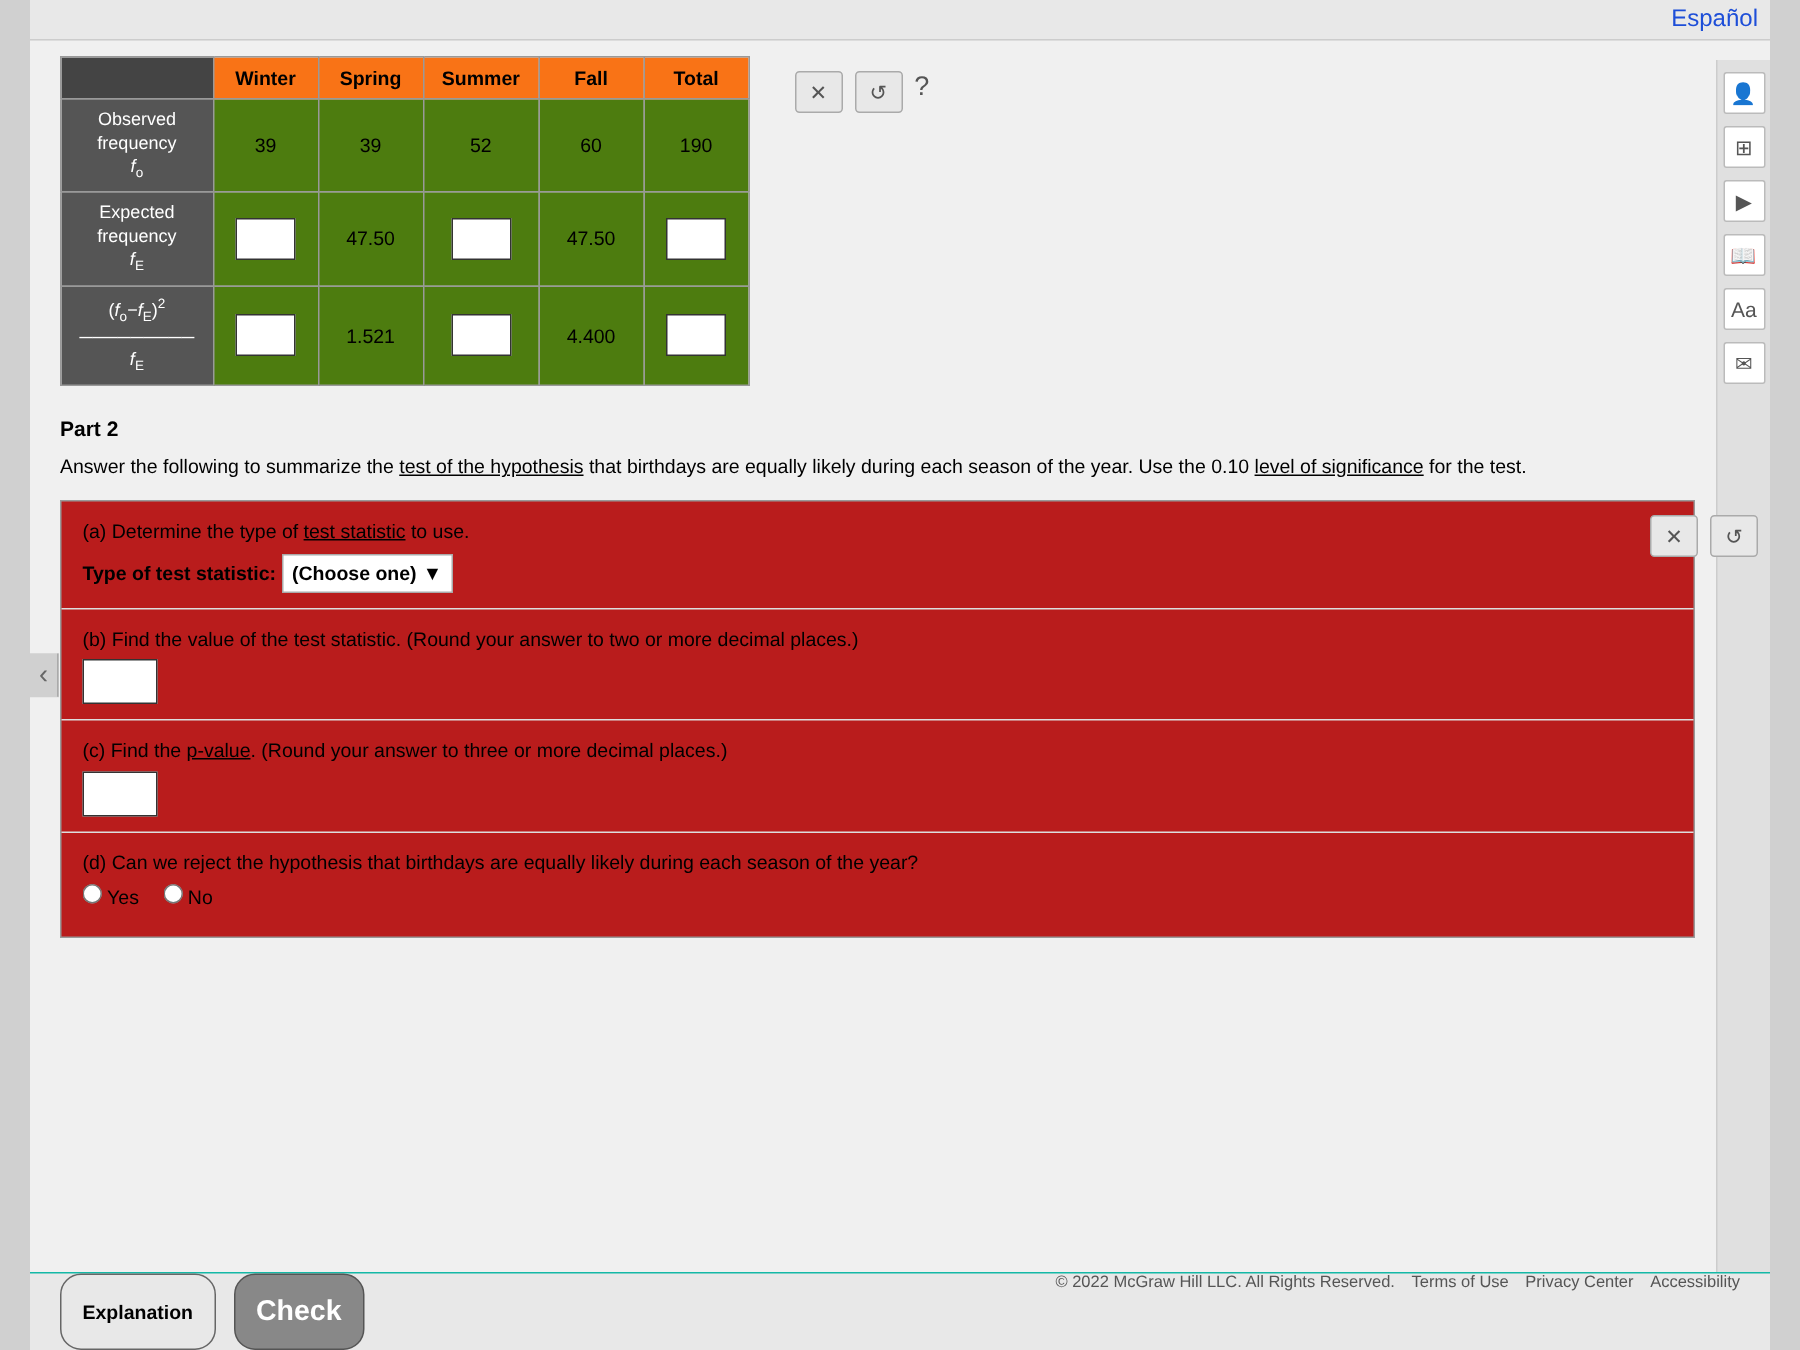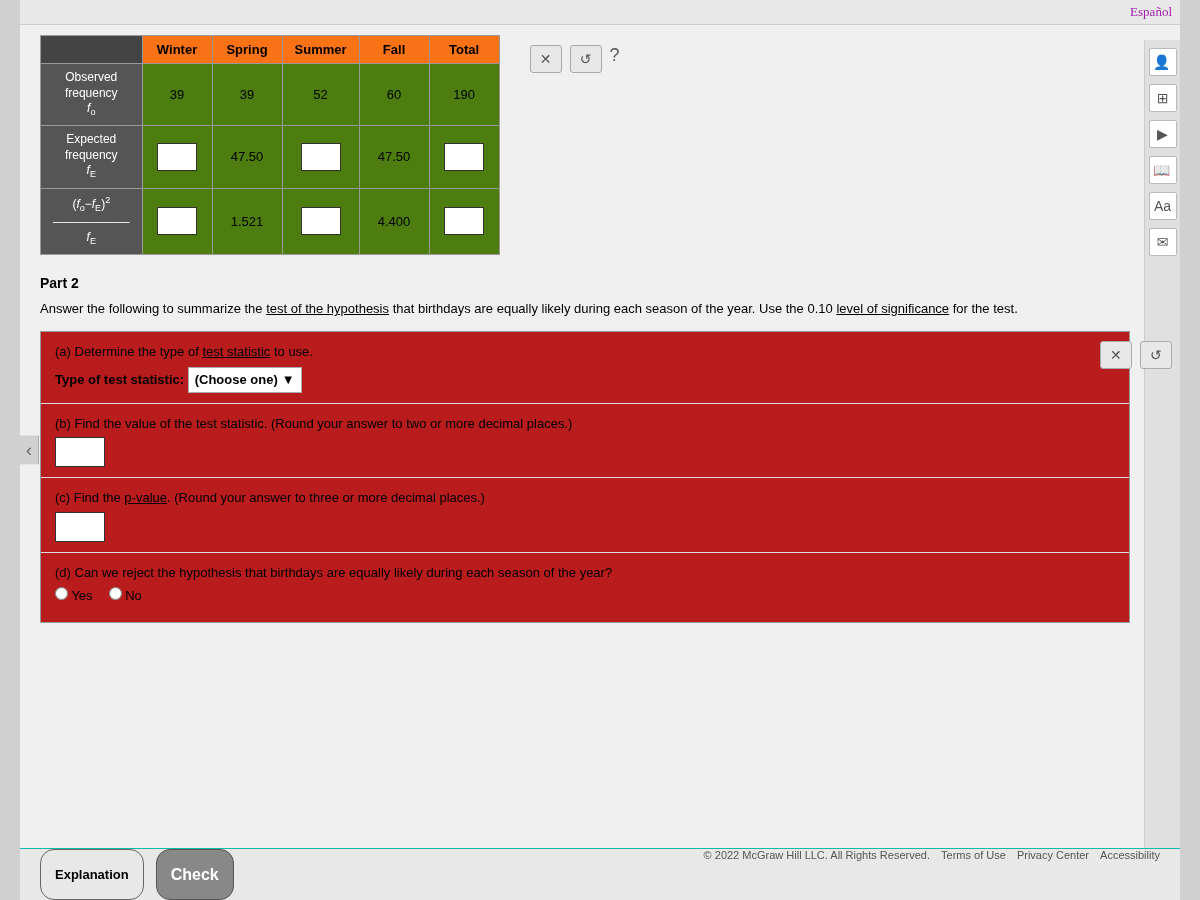--- a/index.html
+++ b/index.html
@@ -26,26 +26,25 @@
     .top-bar {
       display: flex;
       align-items: center;
       padding: 4px 8px;
       background: #e8e8e8;
       border-bottom: 1px solid #ccc;
     }
 
     .espanol-btn {
       margin-left: auto;
-      font-size: 13px;
-      color: #a21caf;
+      font-size: 16px;
+      color: #1d4ed8;
       background: #e8e8e8;
       border: none;
       cursor: pointer;
-      font-family: Liberation Serif, serif;
     }
 
     
     .right-sidebar {
       position: absolute;
       right: 0;
       top: 40px;
       width: 36px;
       background: #e0e0e0;
       display: flex;
@@ -257,21 +256,21 @@
       font-weight: bold;
     }
 
     .btn-check {
       padding: 6px 14px;
       border: 1px solid #555;
       background: #888;
       color: #fff;
       border-radius: 14px;
       cursor: pointer;
-      font-size: 16px;
+      font-size: 19px;
       font-weight: bold;
     }
 
     .footer-links {
       margin-left: auto;
       font-size: 11px;
       color: #555;
     }
 
     .footer-links a {

